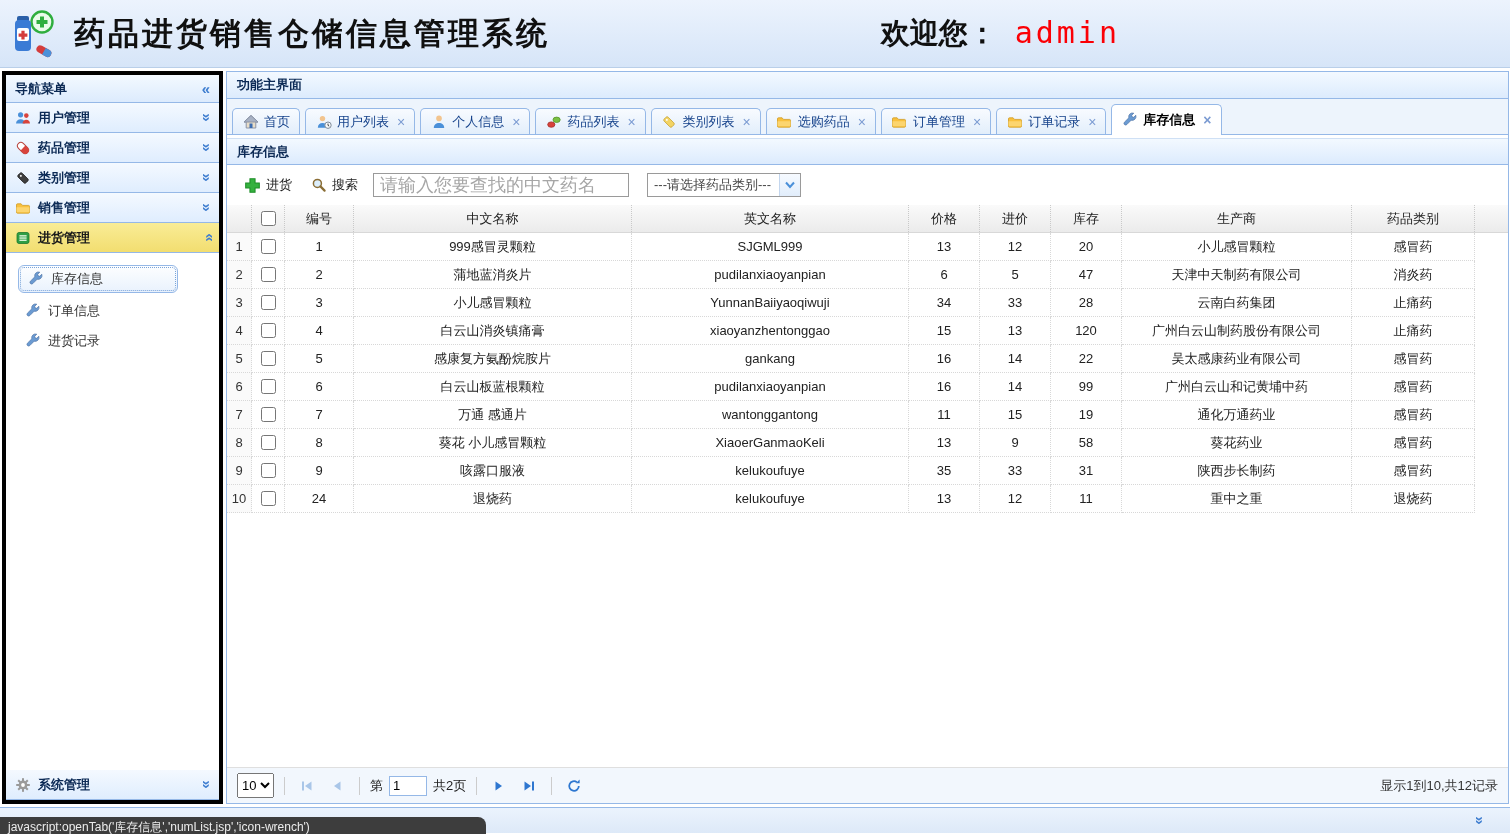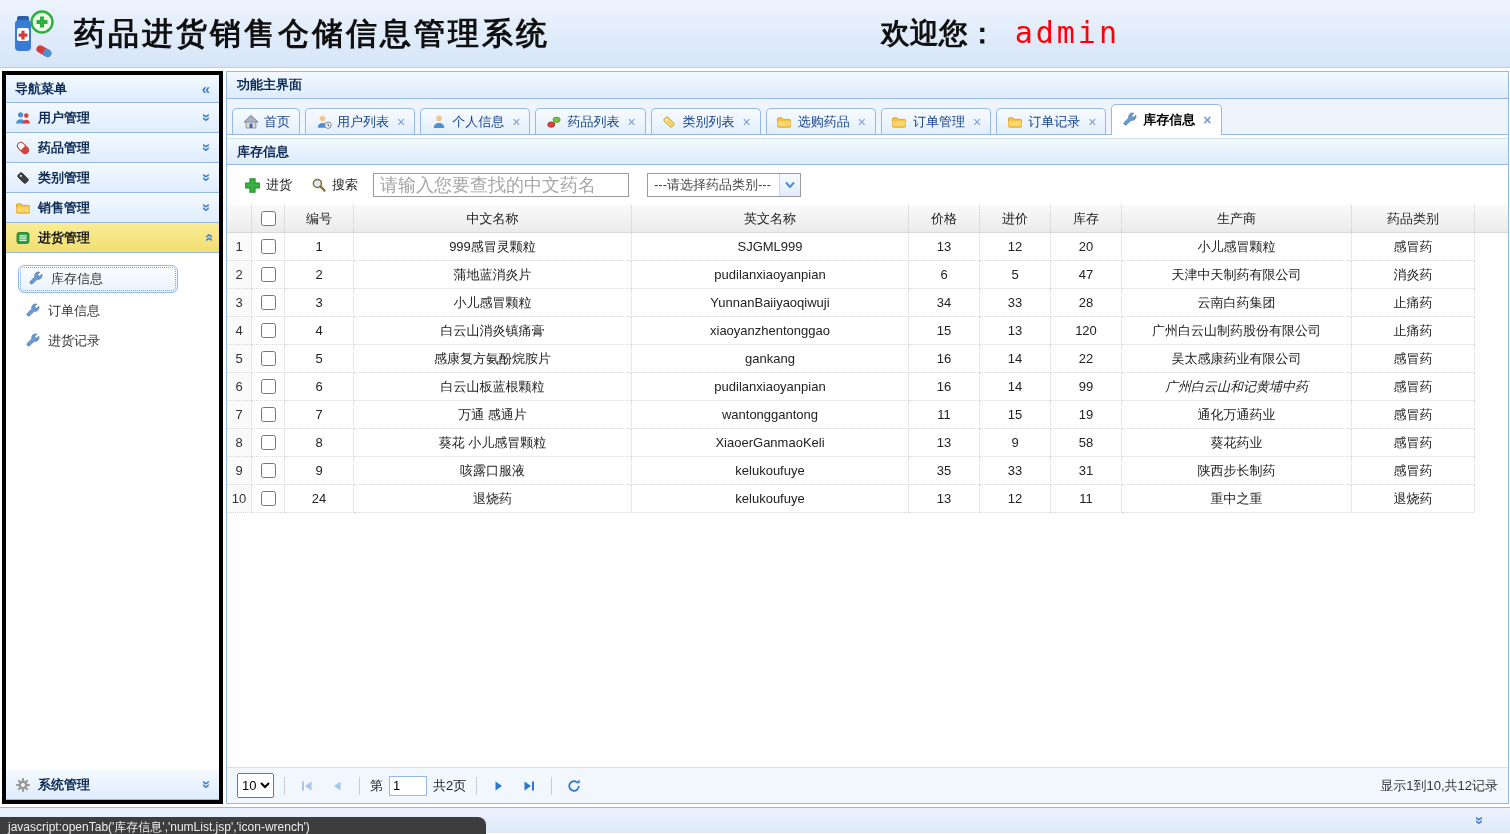--- a/index.html
+++ b/index.html
@@ -467,21 +467,21 @@
             <div class="dcell rownum" style="width: 25px;">6</div>
             <div class="dcell" style="width: 33px;">
               <input type="checkbox" style="">
             </div>
             <div class="dcell" style="width: 69px;">6</div>
             <div class="dcell" style="width: 278px;">白云山板蓝根颗粒</div>
             <div class="dcell" style="width: 277px;">pudilanxiaoyanpian</div>
             <div class="dcell" style="width: 71px;">16</div>
             <div class="dcell" style="width: 71px;">14</div>
             <div class="dcell" style="width: 71px;">99</div>
-            <div class="dcell" style="width: 230px; font-style: italic;">广州白云山和记黄埔中药</div>
+            <div class="dcell" style="width: 230px;">广州白云山和记黄埔中药</div>
             <div class="dcell" style="width: 123px;">感冒药</div>
             <div class="dcell fill" style="flex: 1 1 0%;"></div>
           </div>
           <div class="drow">
             <div class="dcell rownum" style="width: 25px;">7</div>
             <div class="dcell" style="width: 33px;">
               <input type="checkbox" style="">
             </div>
             <div class="dcell" style="width: 69px;">7</div>
             <div class="dcell" style="width: 278px;">万通 感通片</div>

